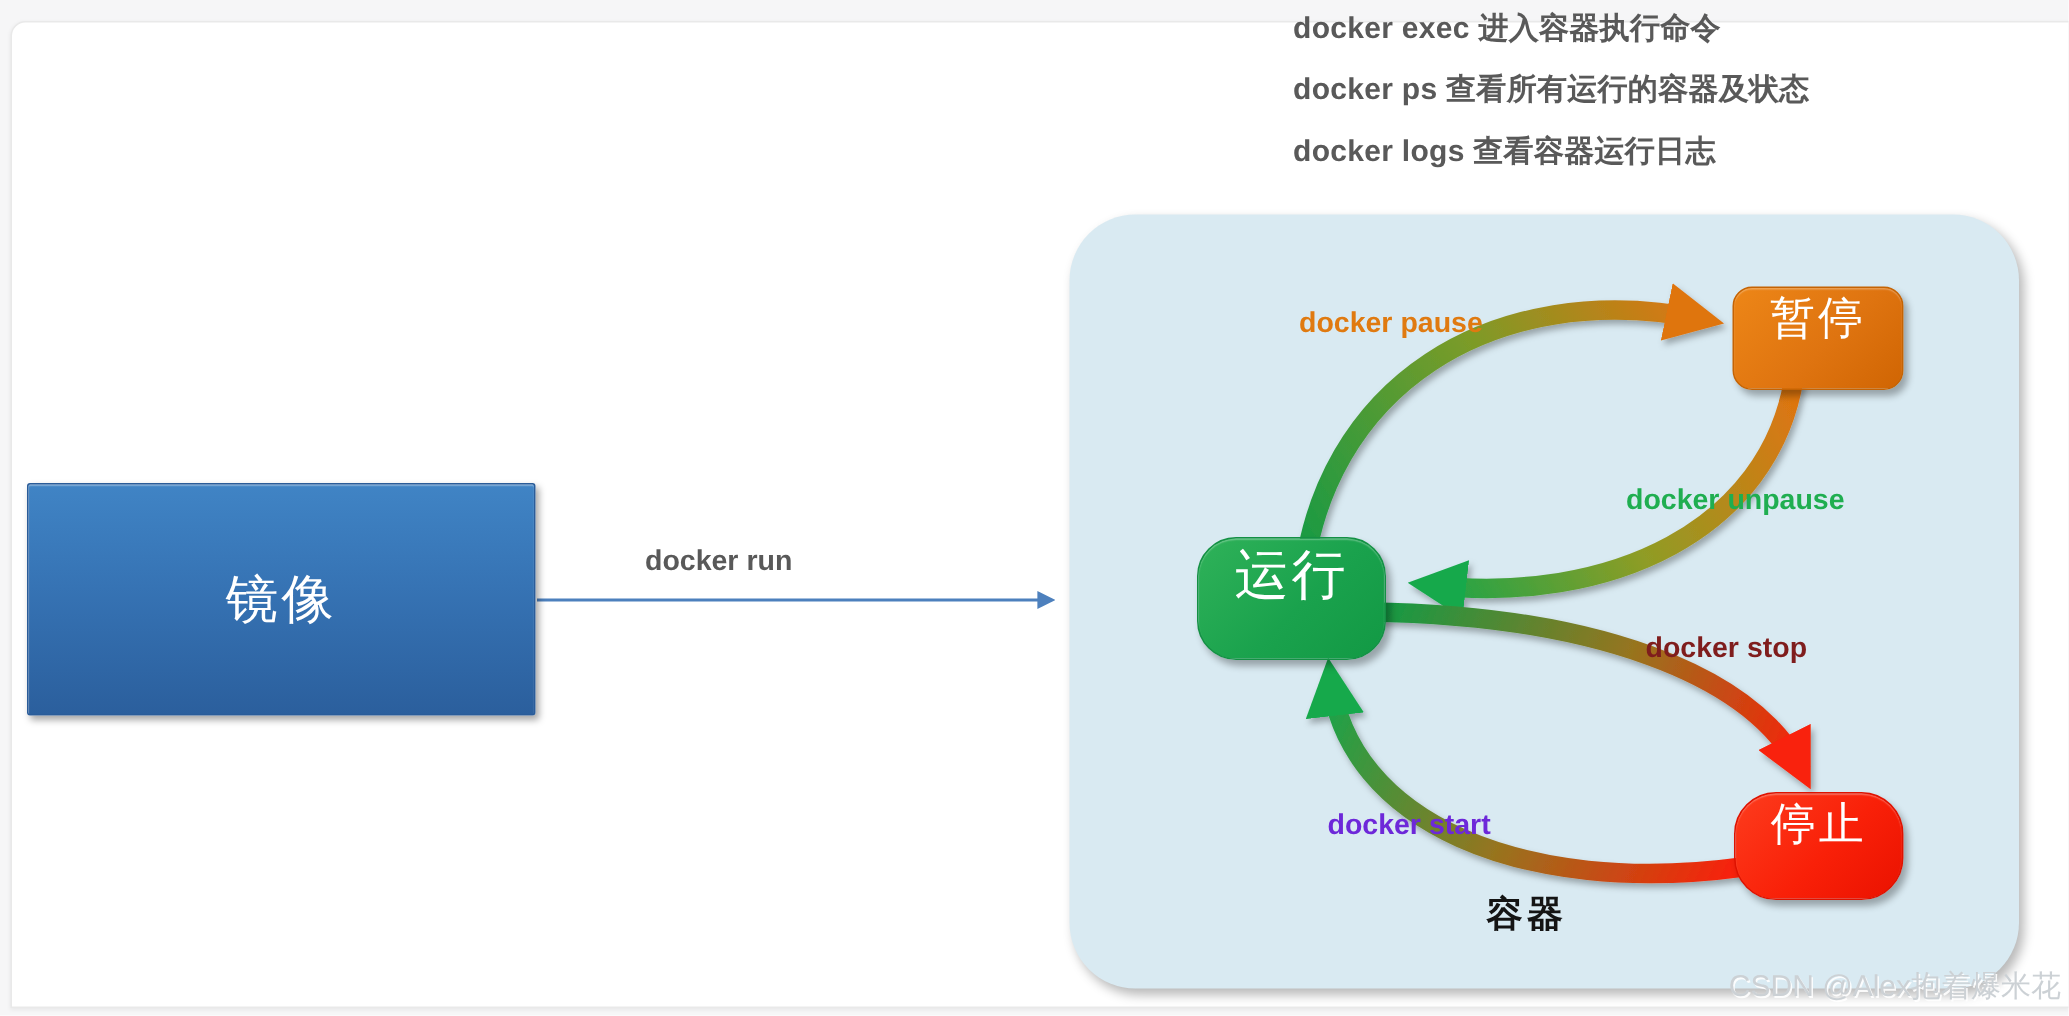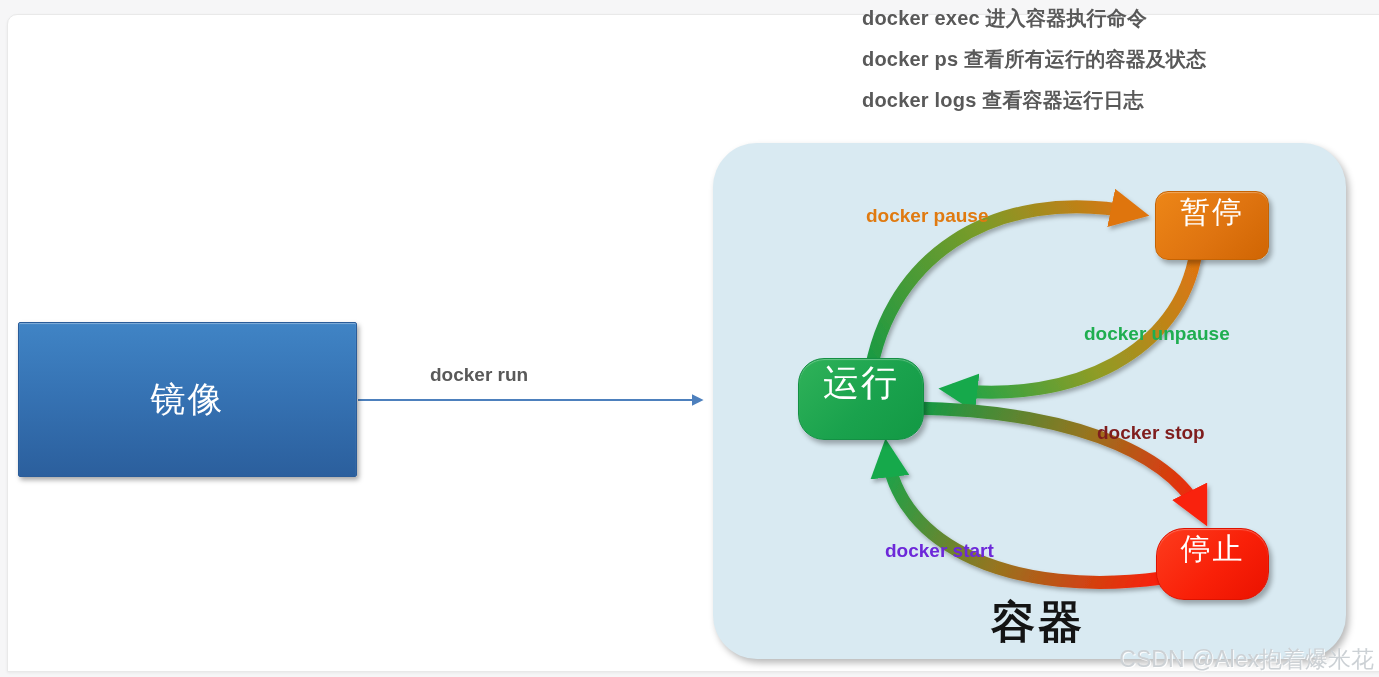--- a/index.html
+++ b/index.html
@@ -58,24 +58,24 @@
     border:1px solid #de1200;
     box-shadow:3px 4px 5px rgba(0,0,0,0.3), inset 0 1px 1px rgba(255,255,255,0.3);
   }
   
   .t-label{font-weight:700;font-size:19px;white-space:nowrap;}
   .t-pause{left:846px;top:205px;color:#e07a10;margin-left:20px;}
   .t-unpause{left:1084px;top:323px;color:#1fae50;}
   .t-stop{left:1097px;top:422px;color:#7f1d1d;}
   .t-start{left:840px;top:540px;color:#6d28d9;margin-left:45px;}
   
-  .container-caption{left:991px;top:593px;color:#141414;font-weight:700;font-size:44px;letter-spacing:3px;}
+  .container-caption{left:991px;top:593px;color:#141414;font-weight:700;font-size:24px;letter-spacing:3px;}
   
   .watermark{
-    right:5px;top:644px;color:#ccd1d5;font-size:23px;white-space:nowrap;
+    right:5px;top:644px;color:#ccd1d5;font-size:20px;white-space:nowrap;
     text-shadow:1px 1px 0 rgba(255,255,255,0.9);
   }
   svg.arrows{position:absolute;left:0;top:0;pointer-events:none;}
 </style>
 </head>
 <body>
 
 <div class="card abs"></div>
 
 <div class="notes abs">

